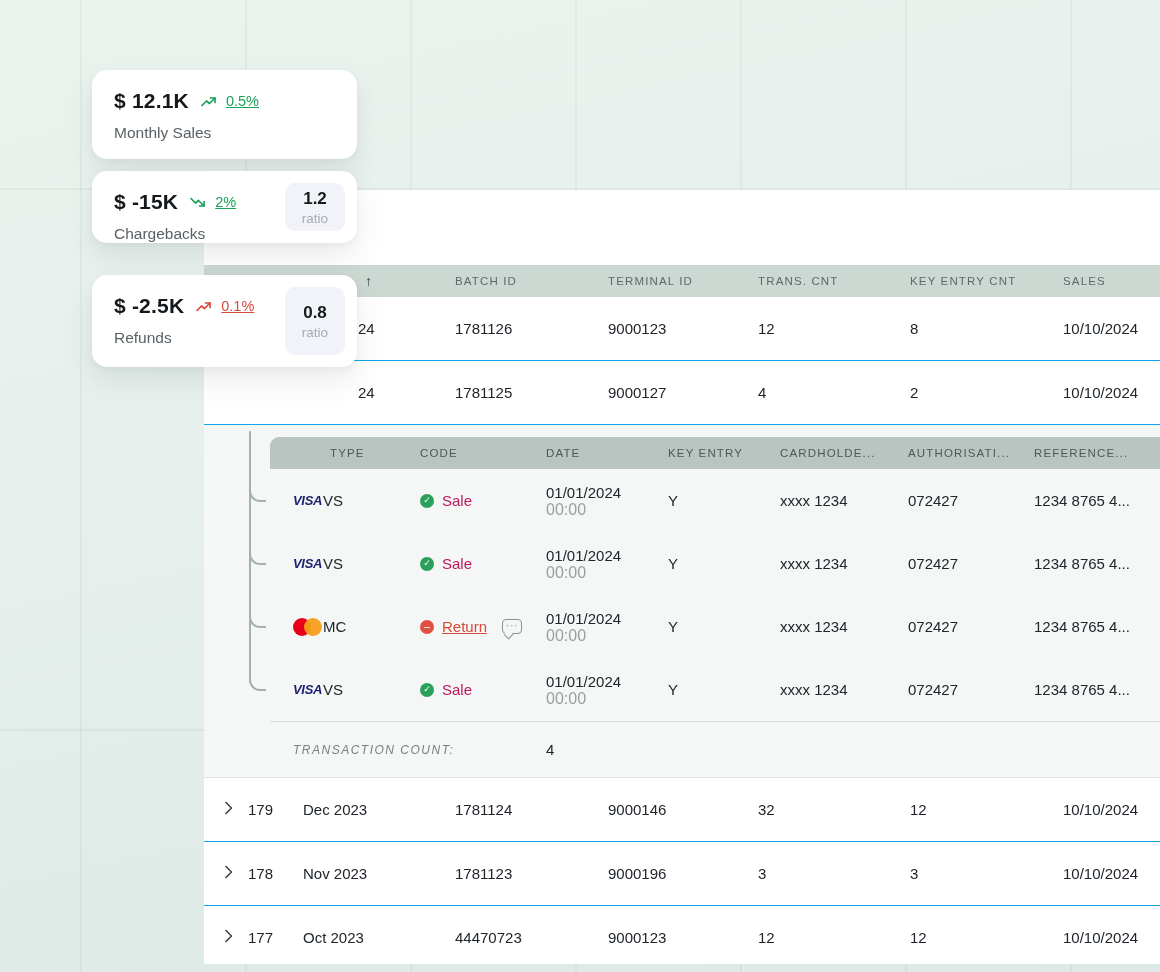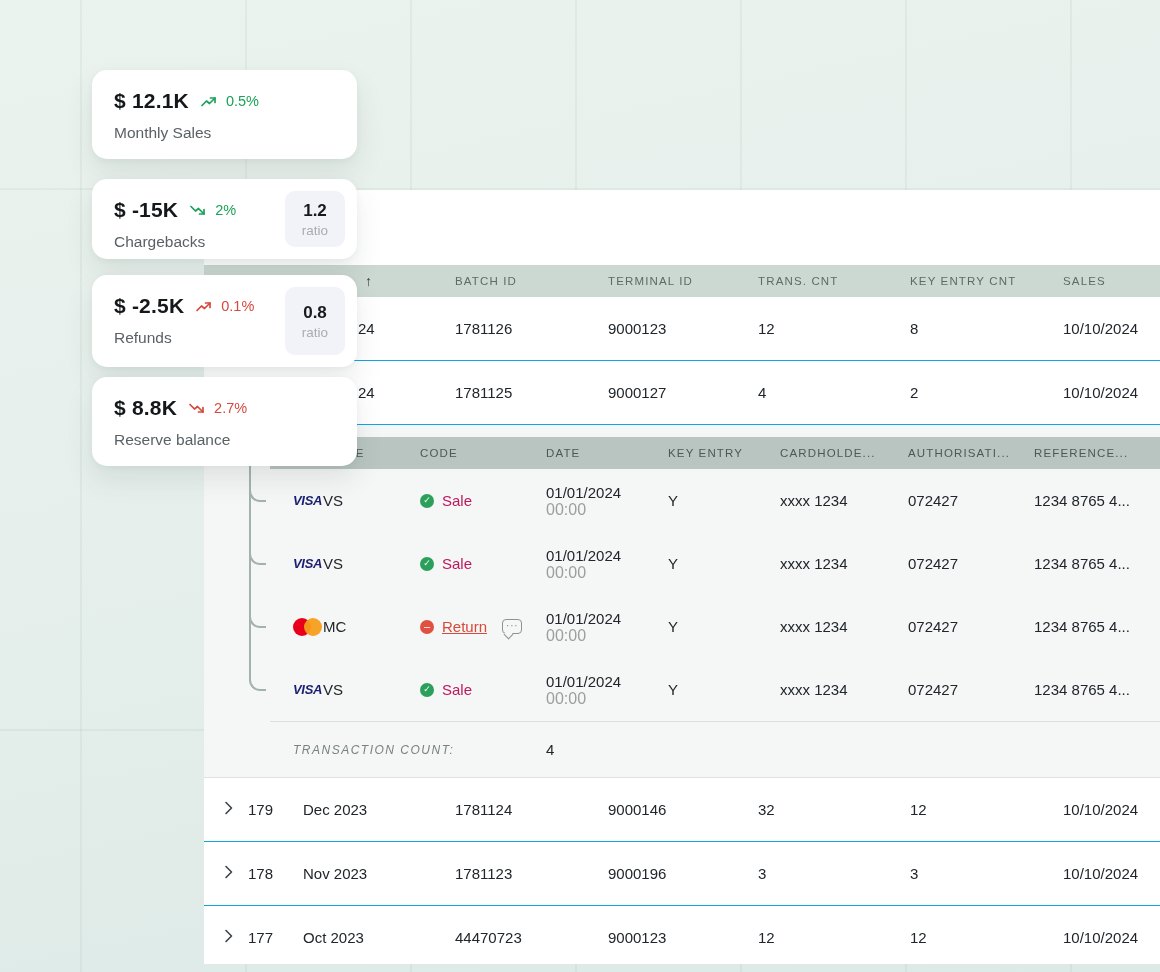--- a/index.html
+++ b/index.html
@@ -74,29 +74,29 @@
   .sub-footer { display:grid; grid-template-columns:276px auto; align-items:center; height:56px; border-top:1px solid #dcdfdd; }
   .sf-label { padding-left:23px; font-size:12px; letter-spacing:1.5px; color:#78827f;font-style:italic; }
   .sf-value { font-size:15px; color:#20262b; }
 
   
   .cards { position:absolute; inset:0; z-index:2; pointer-events:none; }
   .card { position:absolute; left:92px; width:265px; background:#fff; border-radius:15px;
     padding:19px 22px; pointer-events:auto;
     box-shadow:0 14px 28px rgba(45,70,58,.10), 0 2px 6px rgba(45,70,58,.05); }
   .card:nth-child(1){ top:70px;  height:89px; }
-  .card:nth-child(2){ top:179px; height:80px; }
+  .card:nth-child(2){ top:171px; height:72px; }
   .card:nth-child(3){ top:275px; height:92px; }
   .card:nth-child(4){ top:377px; height:89px; }
   .card-row { display:flex; align-items:center; gap:9px; }
   .card-value { font-size:21px; font-weight:bold; color:#15181b; letter-spacing:.2px; }
   .trend-ic { display:inline-flex; margin-left:2px; }
   .green { color:#1ba158; }
   .red { color:#d7493c; }
-  .trend-pct { font-size:14.5px; }
+  .trend-pct { font-size:14.5px;text-decoration:underline; }
   .card-label { margin-top:11px; font-size:15.5px; color:#5a6165; }
   .ratio-box { position:absolute; top:12px; bottom:12px; right:12px; width:60px; border-radius:10px;
     background:#f2f3f8; display:flex; flex-direction:column; align-items:center; justify-content:center; gap:2px; }
   .ratio-val { font-size:17px; font-weight:bold; color:#17191c; }
   .ratio-cap { font-size:13.5px; color:#a7adb3; }
 </style>
 </head>
 <body>
 
 <div>
@@ -343,26 +343,13 @@
           </svg>
         </span>
         <span class="trend-pct red">0.1%</span>
       </div>
       <div class="card-label">Refunds</div>
       <div class="ratio-box">
         <div class="ratio-val">0.8</div>
         <div class="ratio-cap">ratio</div>
       </div>
     </div>
-    <div class="card">
-      <div class="card-row">
-        <span class="card-value">$ 8.8K</span>
-        <span class="trend-ic red">
-          <svg width="17" height="13" viewBox="0 0 15 13">
-            <path d="M1 2.5 L5.5 7 L8.5 4.5 L14 10" fill="none" stroke="currentColor" stroke-width="1.7" stroke-linecap="round" stroke-linejoin="round"></path>
-            <path d="M9.5 10 L14 10 L14 5.5" fill="none" stroke="currentColor" stroke-width="1.7" stroke-linecap="round" stroke-linejoin="round"></path>
-          </svg>
-        </span>
-        <span class="trend-pct red">2.7%</span>
-      </div>
-      <div class="card-label">Reserve balance</div>
-    </div>
   </div>
 
 </body></html>

